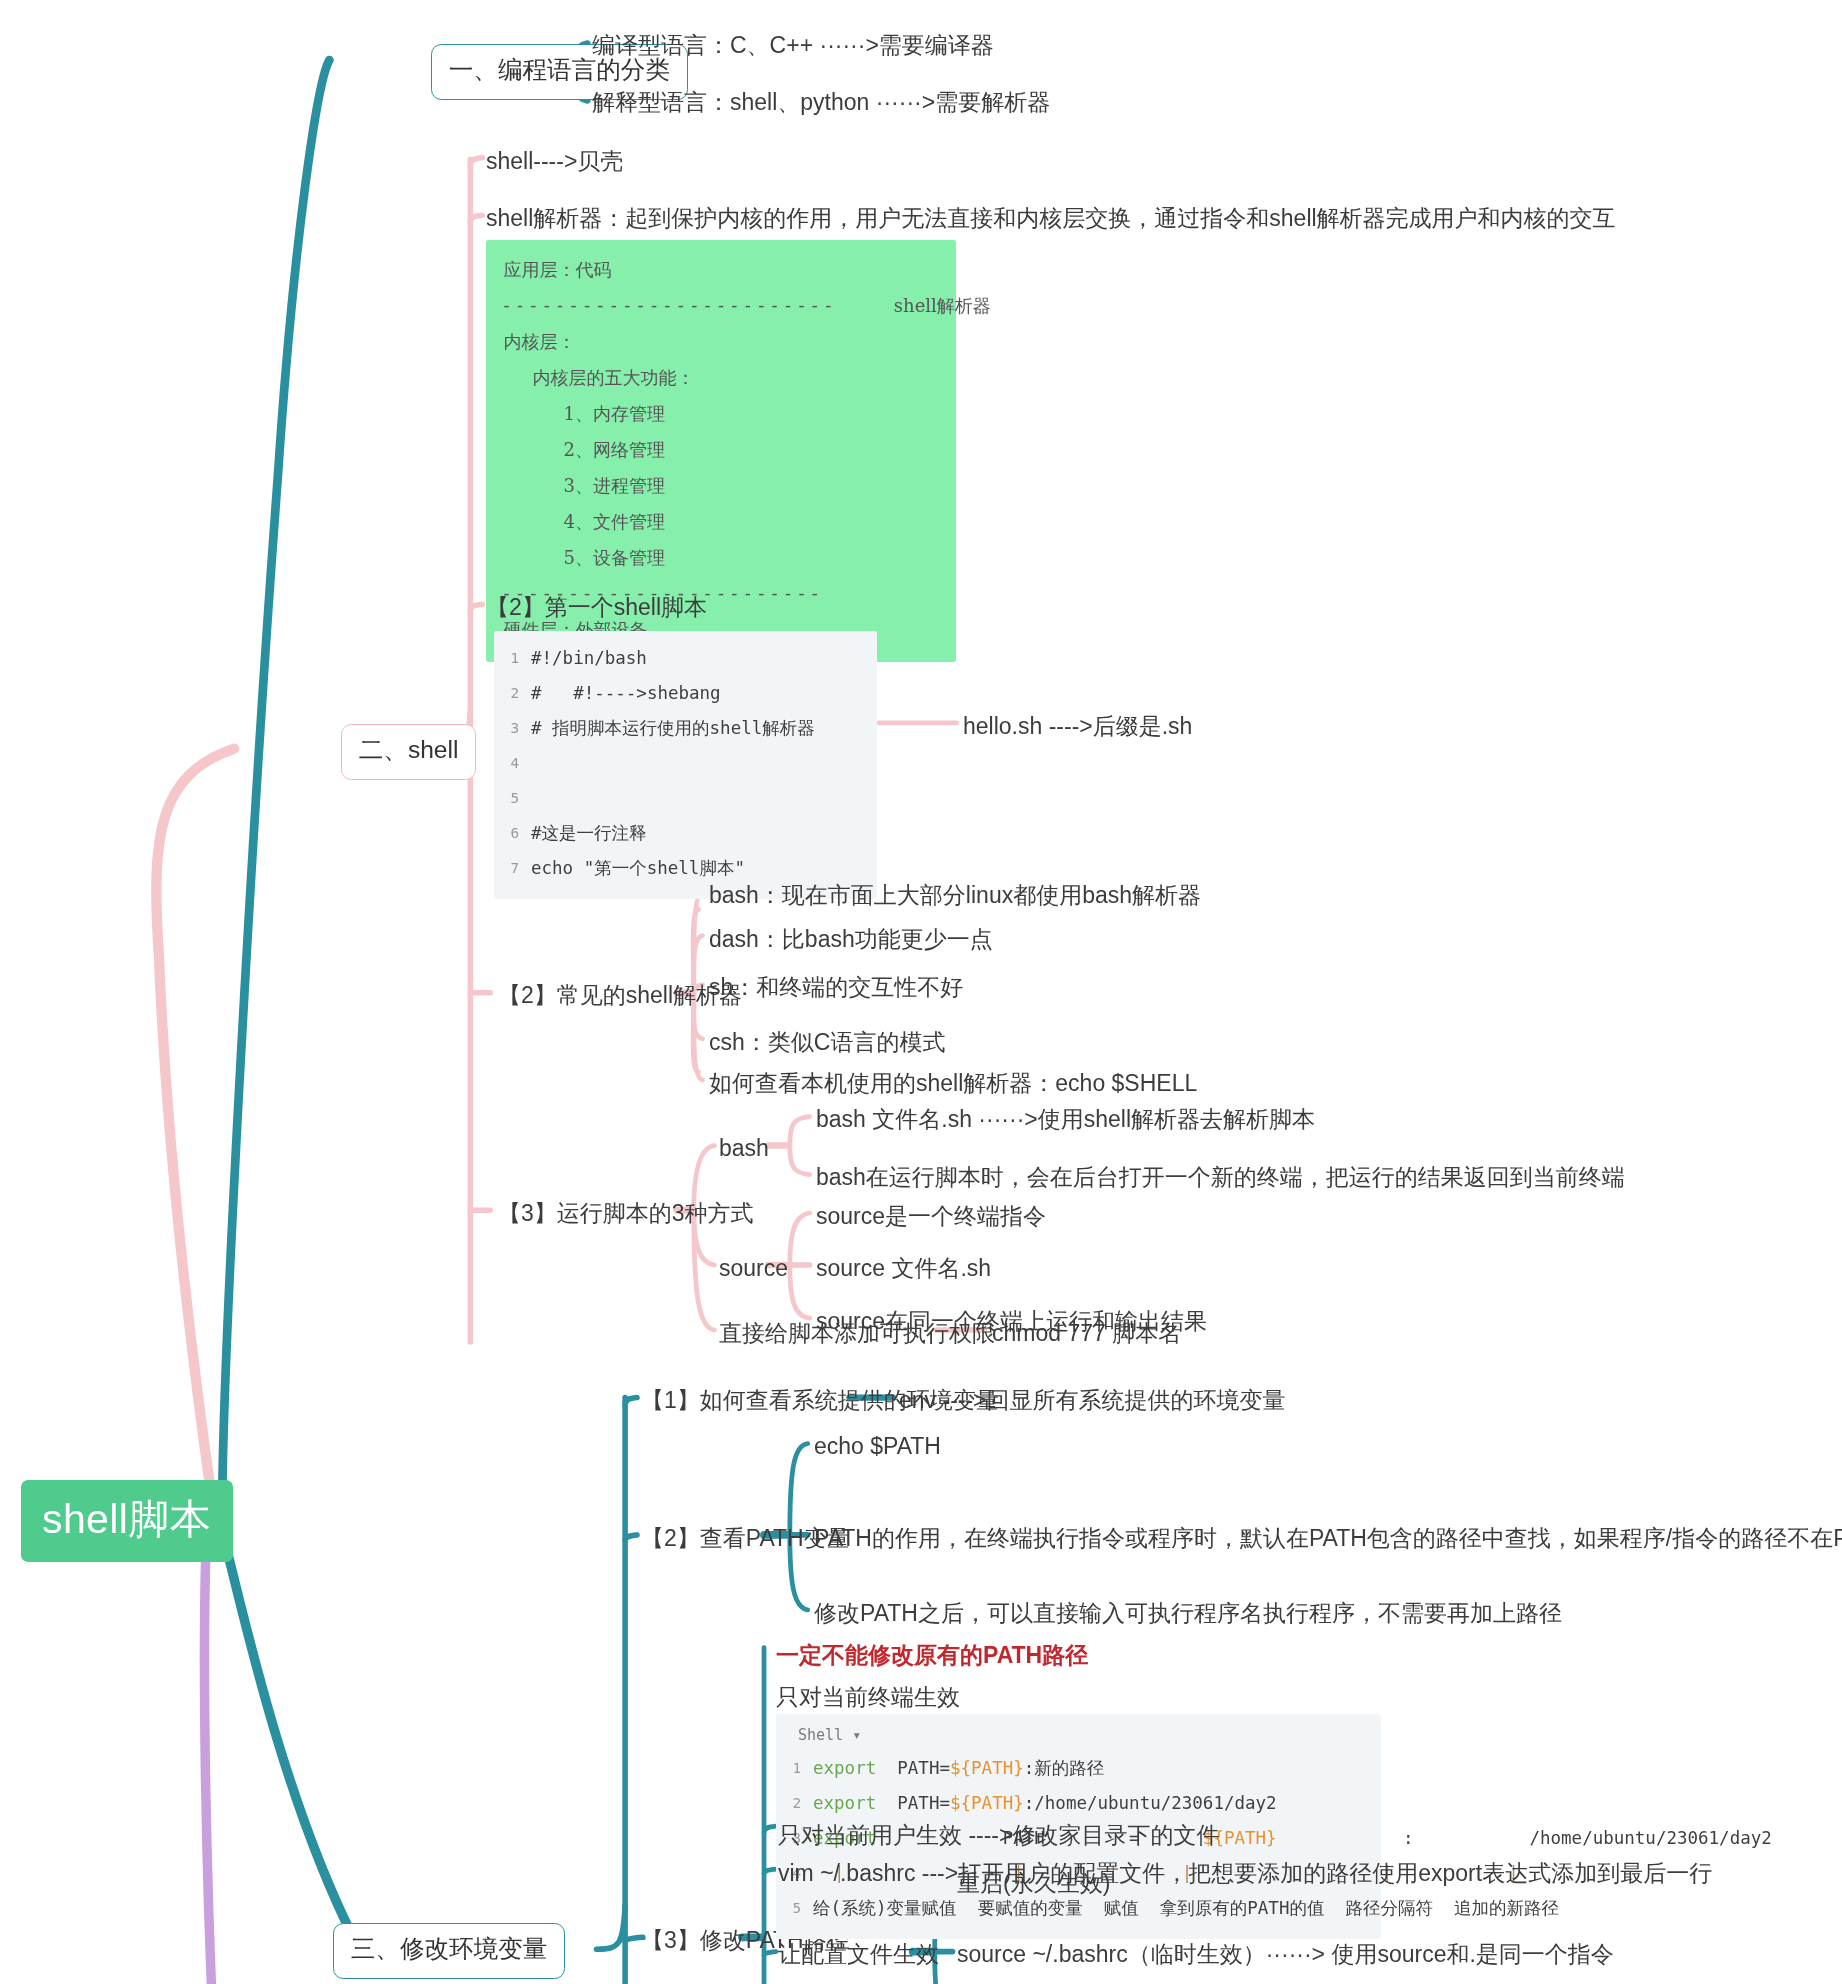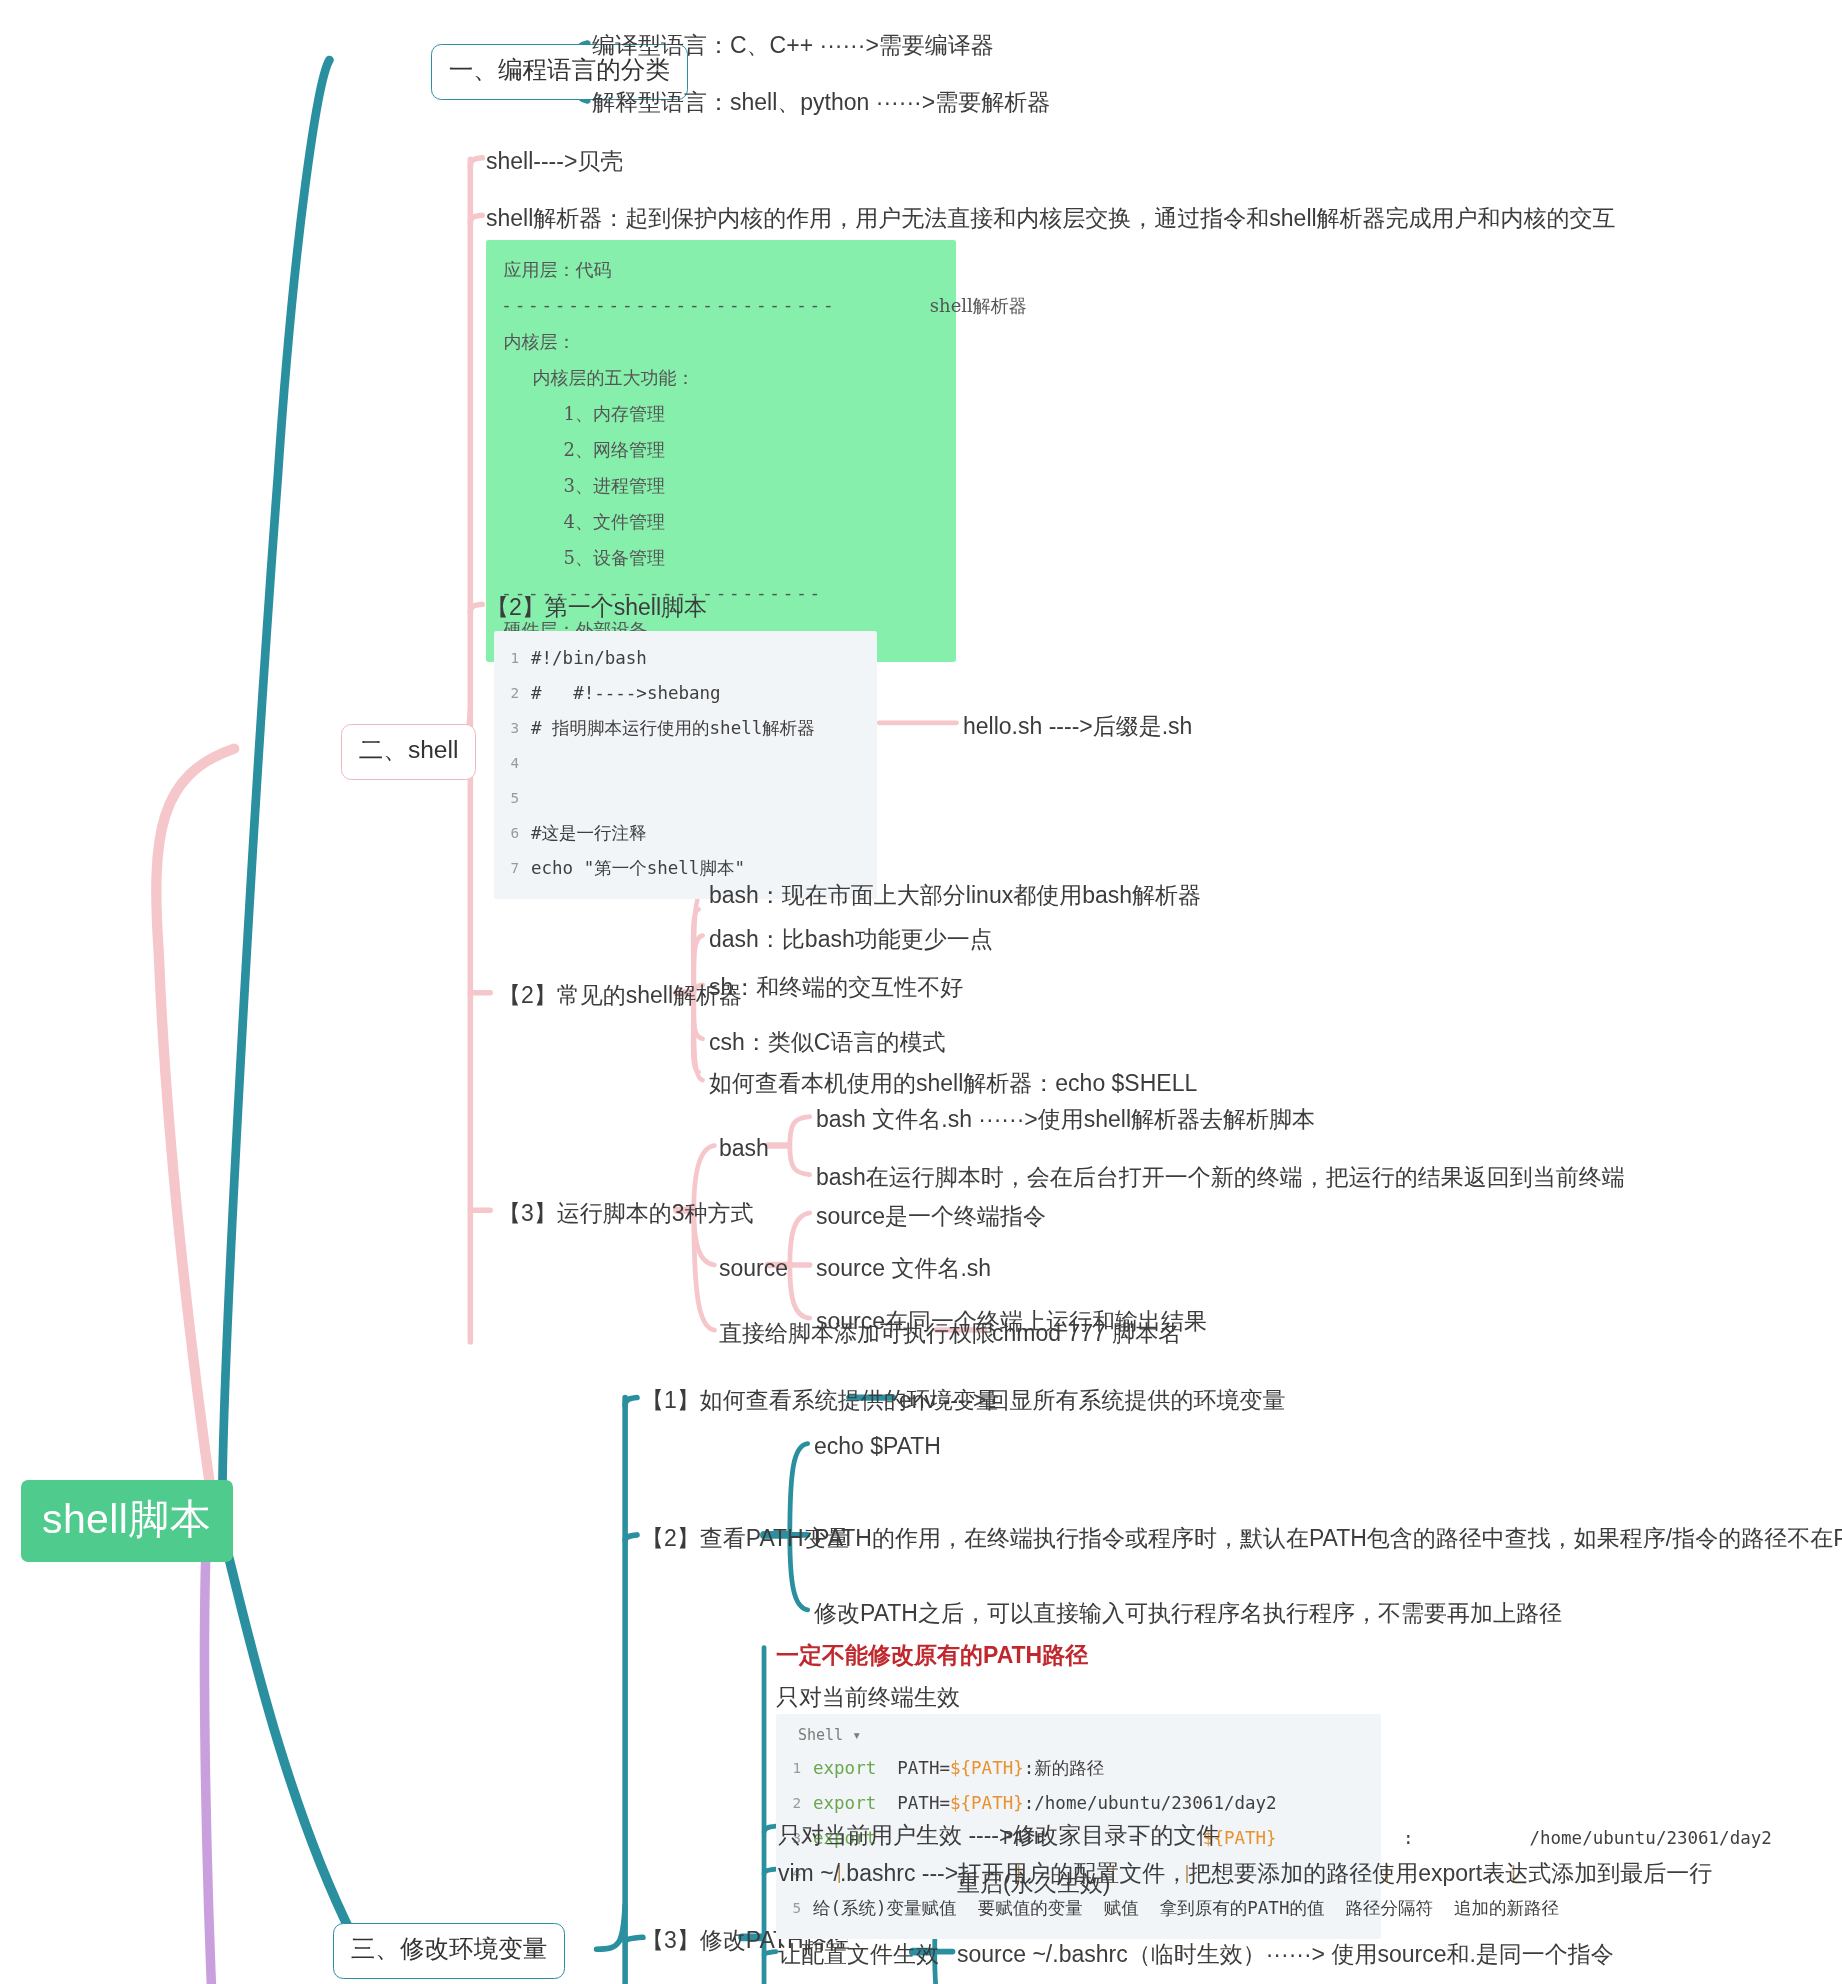--- a/index.html
+++ b/index.html
@@ -35,21 +35,21 @@
   .t { font-size:23px; color:#3c3c3c; }
   .t.red { color:#c0282d; font-weight:bold; }
   .notebox {
     background:#86efac; border-radius:2.4px; padding:12px 17.5px 13.5px 17.5px;
     font-size:18px; color:#555; line-height:2.0;
     font-family:"DejaVu Serif","Liberation Serif",serif;
   }
   .notebox .ind1 { padding-left:29px; }
   .notebox .ind2 { padding-left:60px; }
   .notebox .dash { letter-spacing:0.8px; }
-  .inline-right { display:inline-block; margin-left:92px; }
+  .inline-right { display:inline-block; margin-left:56px; }
 
   
   .codeblock {
     background:#f2f5f8; border-radius:2.4px; padding:10.3px 0 12.7px 0;
   }
   .codeblock .hdr {
     font-family:"DejaVu Sans Mono","Liberation Mono",monospace;
     font-size:15px; color:#7b7b7b; padding:1.6px 0 6.4px 22px;
   }
   .codeblock .ln {

